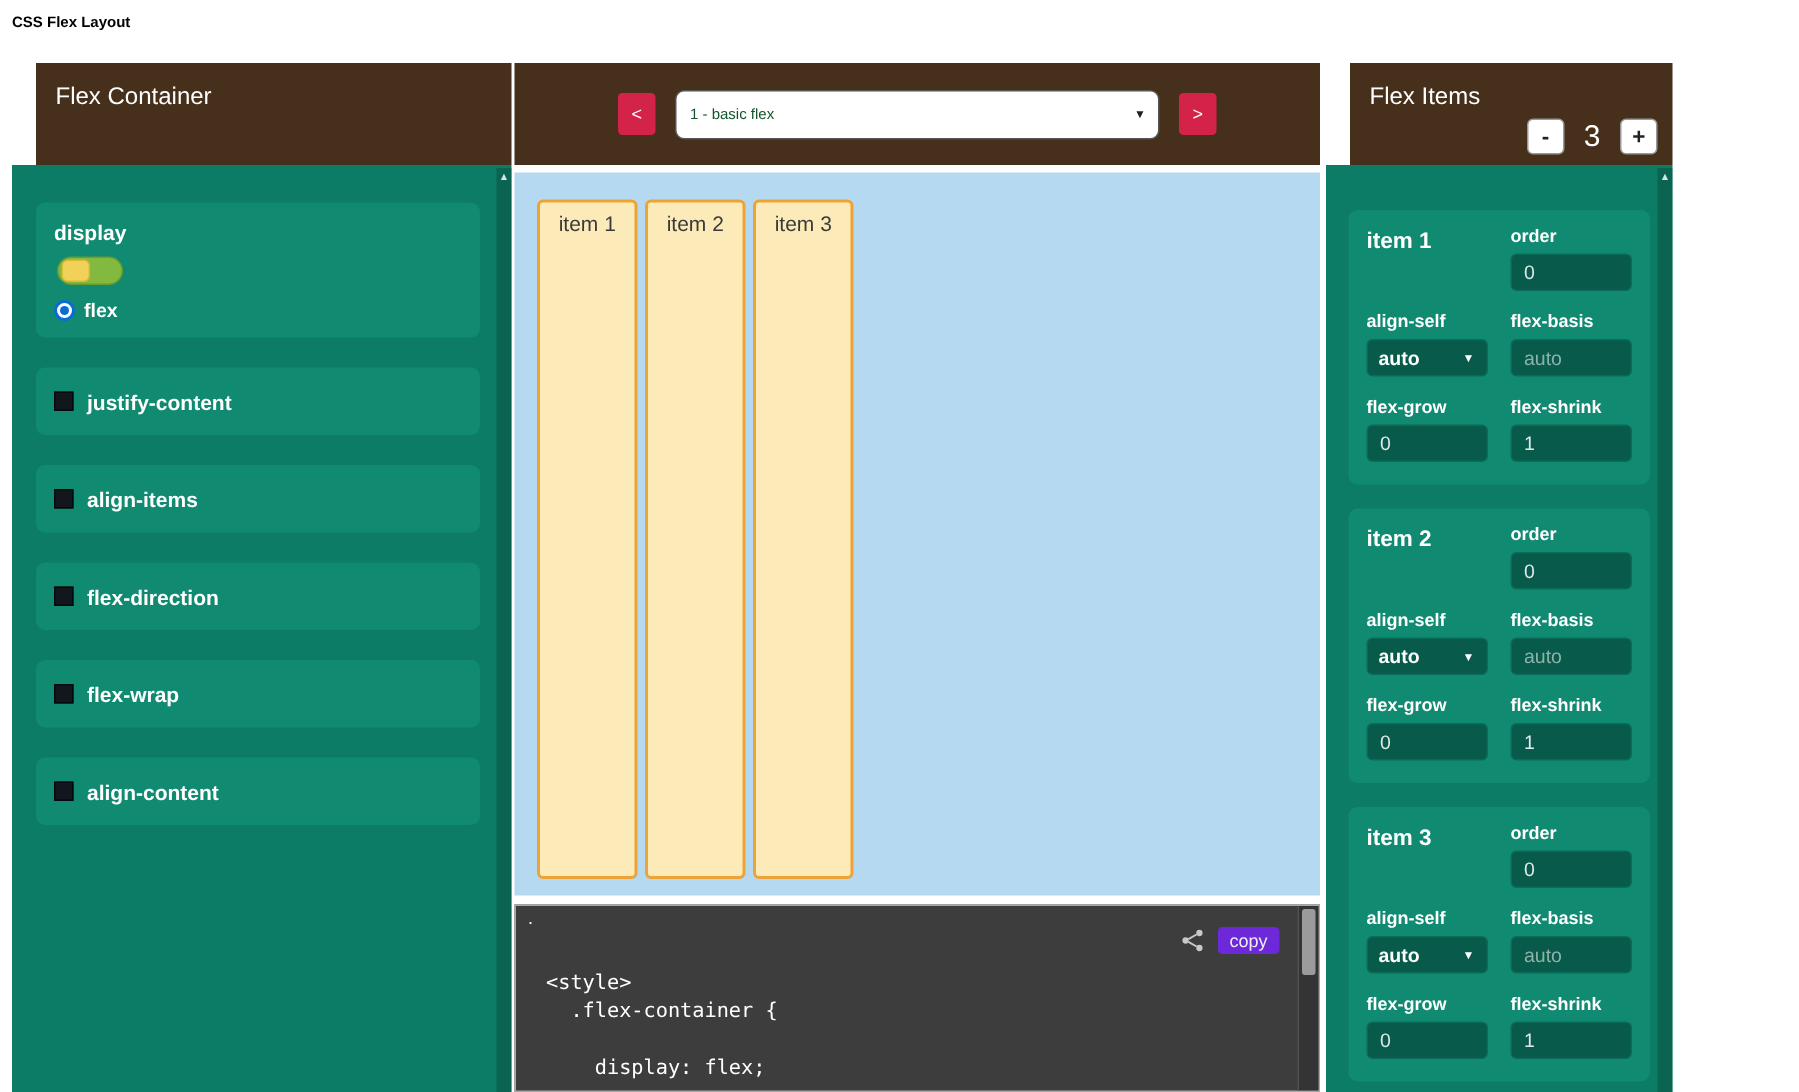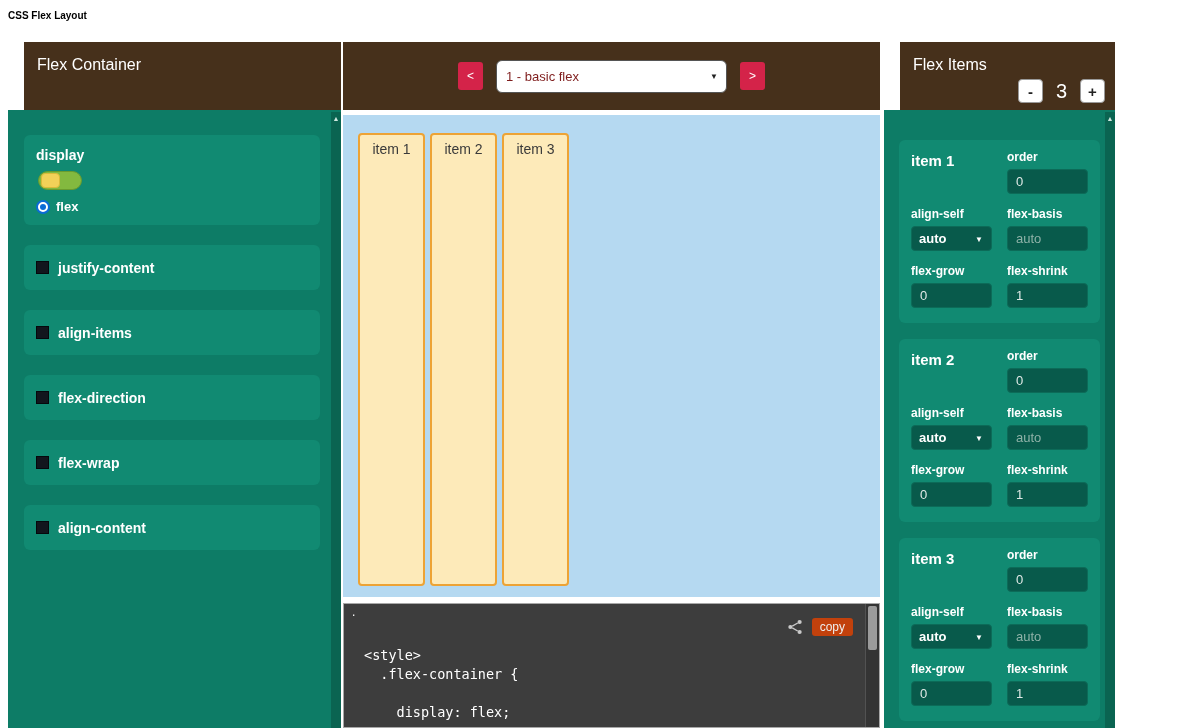--- a/index.html
+++ b/index.html
@@ -37,37 +37,37 @@
 
   
   #mid-header { position:absolute; left:343px; top:42px; width:537px; height:68px; background:#46301b;
                 display:flex; align-items:center; justify-content:center; gap:13px; }
   .nav-btn { width:25px; height:28px; background:#d42349; color:#fff; border:none; border-radius:3px;
              font-size:12px; font-family:inherit; cursor:pointer; }
   .select-wrap { position:relative; display:inline-block; }
   .sel-arrow { position:absolute; right:9px; top:50%; transform:translateY(-50%); font-size:8px; pointer-events:none; }
   .sel-arrow.dark { color:#222; }
   .sel-arrow.light { color:#fff; }
-  .ex-select { width:231px; height:33px; border-radius:6px; border:1px solid #555; background:#fff;
-               font-size:13px; padding:0 24px 0 9px; appearance:none; -webkit-appearance:none;
-               color:#7f1d1d; font-family:inherit; }
+  .ex-select { width:323px; height:33px; border-radius:6px; border:1px solid #555; background:#fff;
+               font-size:10px; padding:0 24px 0 9px; appearance:none; -webkit-appearance:none;
+               color:#14532d; font-family:inherit; }
 
   
   #preview { position:absolute; left:343px; top:115px; width:537px; height:482px; background:#b5d9f1;
              padding:18px 0 0 15px; display:flex; align-items:flex-start; gap:5px; }
   .flex-item { width:67px; height:453px; background:#fdeab9; border:2px solid #eda335; border-radius:4px;
                font-size:14px; color:#3a3a3a; text-align:center; padding-top:6px; }
 
   
   #code-panel { position:absolute; left:343px; top:603px; width:537px; height:125px; background:#3d3d3d;
                 border:1px solid #a8a8a8; overflow:hidden; color:#fff; }
   .code-dot { position:absolute; left:8px; top:1px; font-size:12px; color:#fff; }
   .code-toolbar { position:absolute; top:14px; right:26px; display:flex; align-items:center; gap:9px; }
   .share-icon { width:16px; height:16px; display:inline-block; }
-  .copy-btn { background:#c2410c; color:#eee; font-size:12px; border:none; border-radius:3px;
+  .copy-btn { background:#6d28d9; color:#eee; font-size:12px; border:none; border-radius:3px;
               padding:2px 8px; font-family:inherit; cursor:pointer; }
   .code-scroll { position:absolute; right:0; top:0; bottom:0; width:14px; background:#343434; border-left:1px solid #525252; }
   .code-thumb { position:absolute; top:2px; left:2px; width:9px; height:44px; background:#9b9b9b; border-radius:2px; }
   .code-lines { position:absolute; left:20px; top:42px; font-family:"DejaVu Sans Mono", monospace;
                 font-size:13.5px; line-height:19px; }
   .code-line { white-space:pre; min-height:19px; }
 
   
   #right-panel { left:884px; width:231px; }
   .count-controls { position:absolute; right:10px; bottom:7px; display:flex; align-items:center; gap:13px; }

